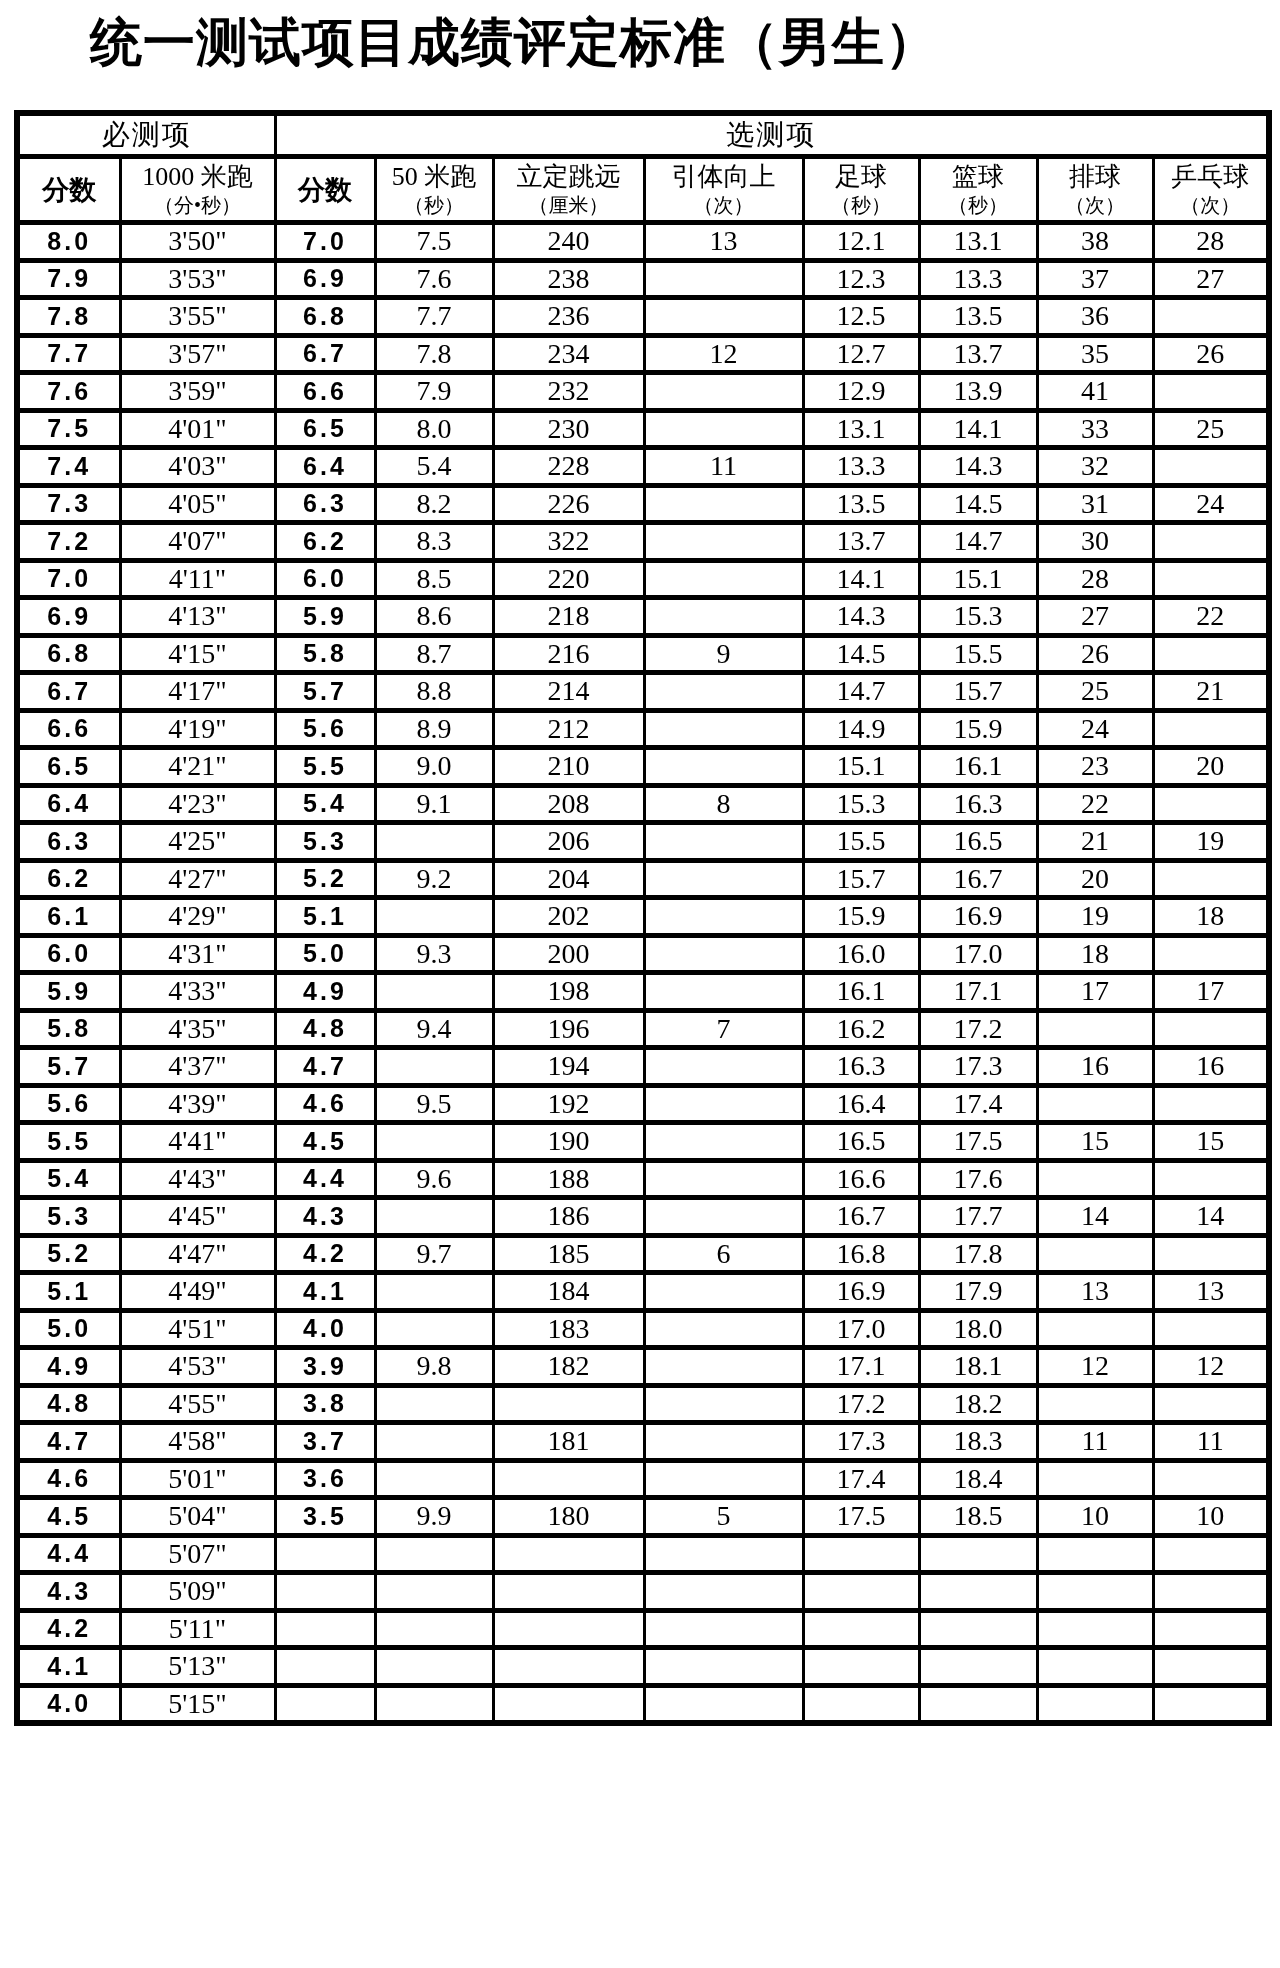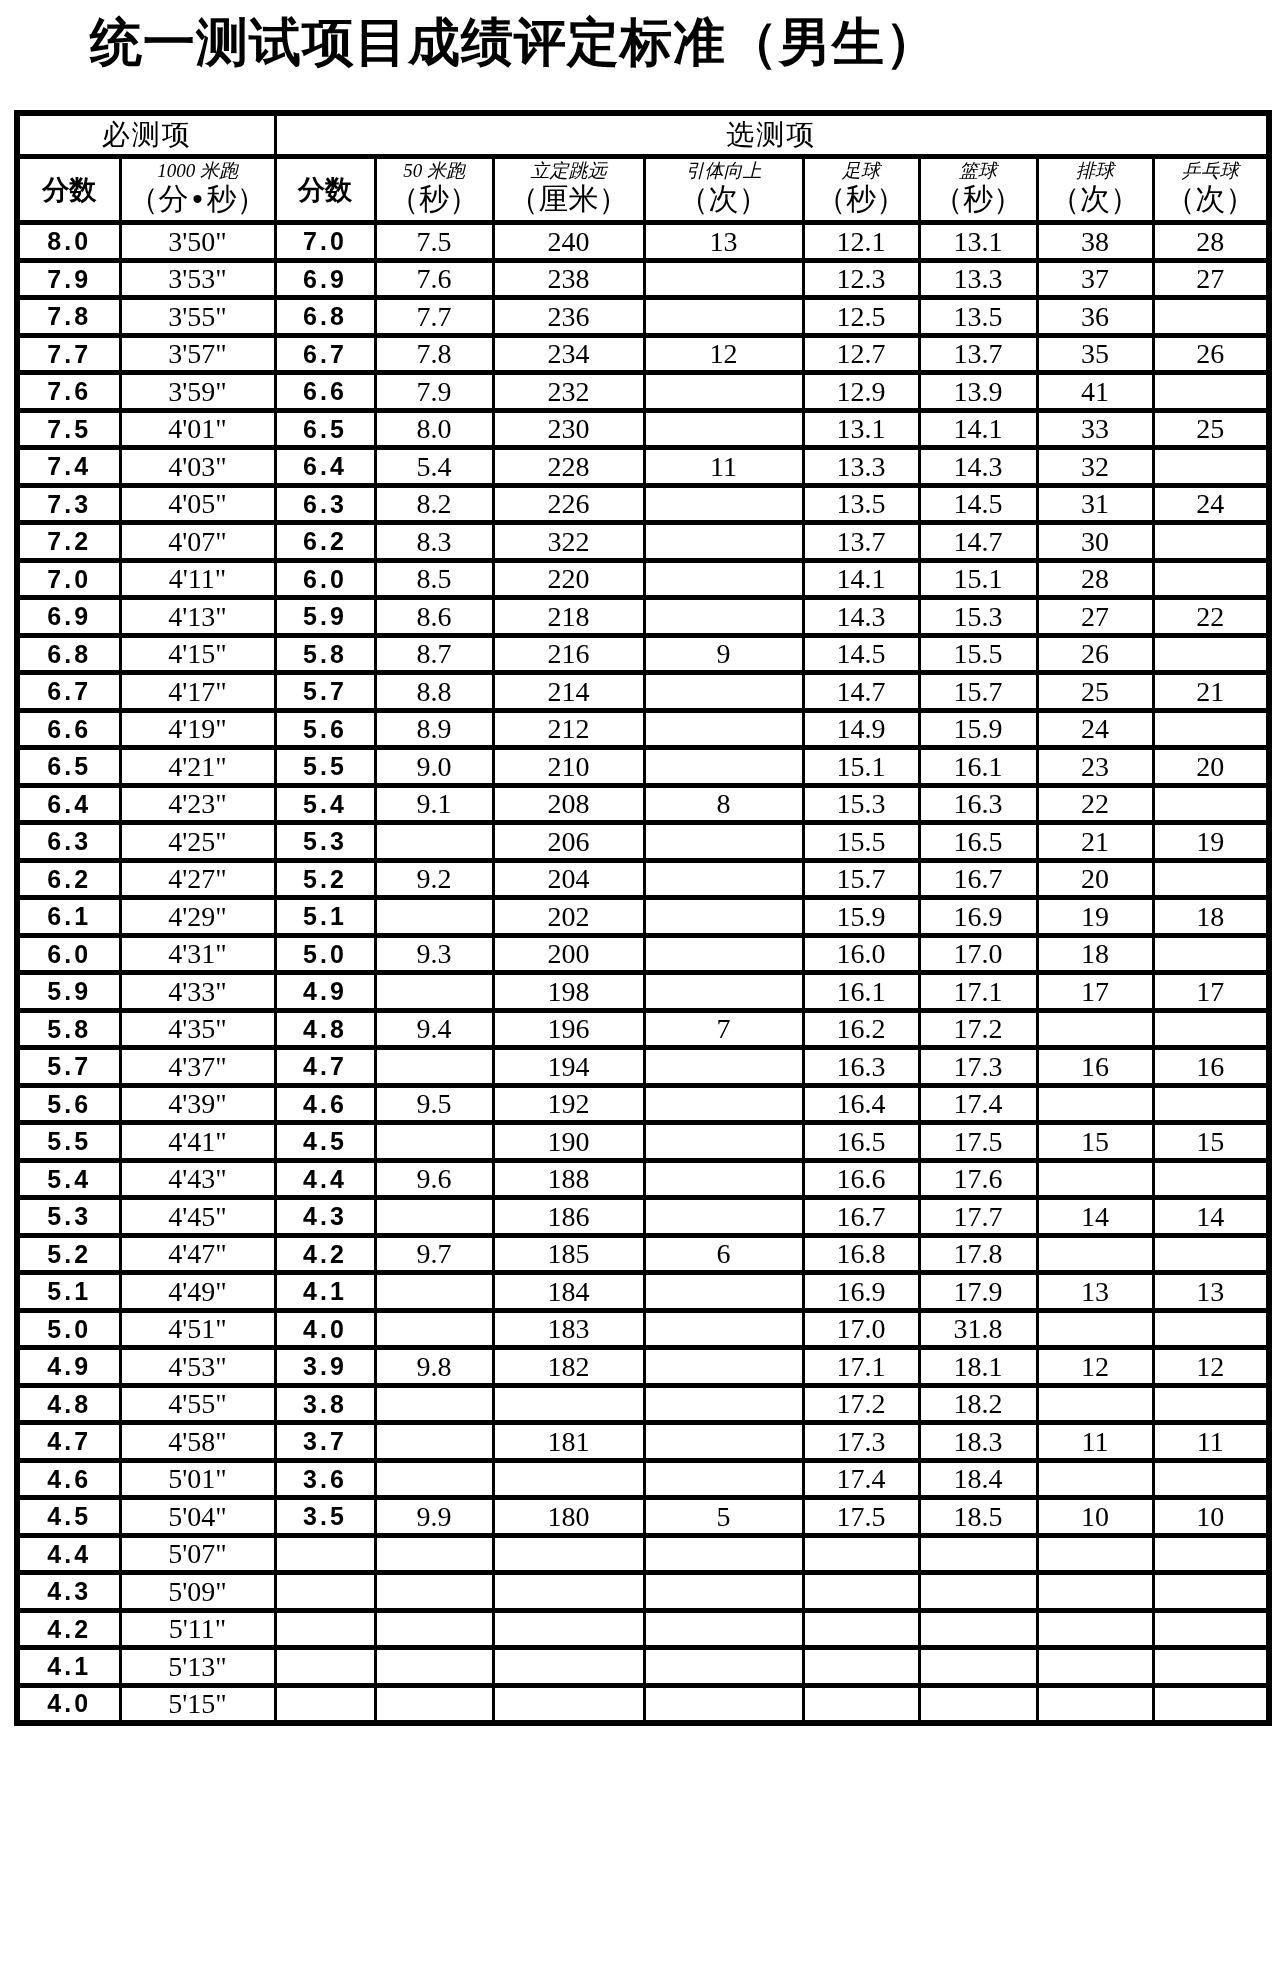--- a/index.html
+++ b/index.html
@@ -46,22 +46,22 @@
     font-size: 28px;
     font-weight: normal;
     letter-spacing: 2px;
   }
 
   
   .score-table tr.col-row th {
     height: 66px;
     font-weight: normal;
   }
-  .col-label { font-size: 19px; line-height: 1.25; font-style: italic; }
-  .col-unit  { font-size: 30px; line-height: 1.25; font-family: Liberation Mono, monospace; }
+  .col-label { font-size: 26px; line-height: 1.25; }
+  .col-unit  { font-size: 20px; line-height: 1.25; }
   .score-head {
     font-family: Liberation Sans, sans-serif;
     font-weight: bold !important;
     font-size: 27px;
   }
 
   
   .score-table tbody td {
     height: 37.5px;
     font-size: 28px;
@@ -486,21 +486,21 @@
           <td>13</td>
         </tr>
         <tr>
           <td class="score-cell">5.0</td>
           <td>4'51"</td>
           <td class="score-cell">4.0</td>
           <td></td>
           <td>183</td>
           <td></td>
           <td>17.0</td>
-          <td>31.8</td>
+          <td>18.0</td>
           <td></td>
           <td></td>
         </tr>
         <tr>
           <td class="score-cell">4.9</td>
           <td>4'53"</td>
           <td class="score-cell">3.9</td>
           <td>9.8</td>
           <td>182</td>
           <td></td>

